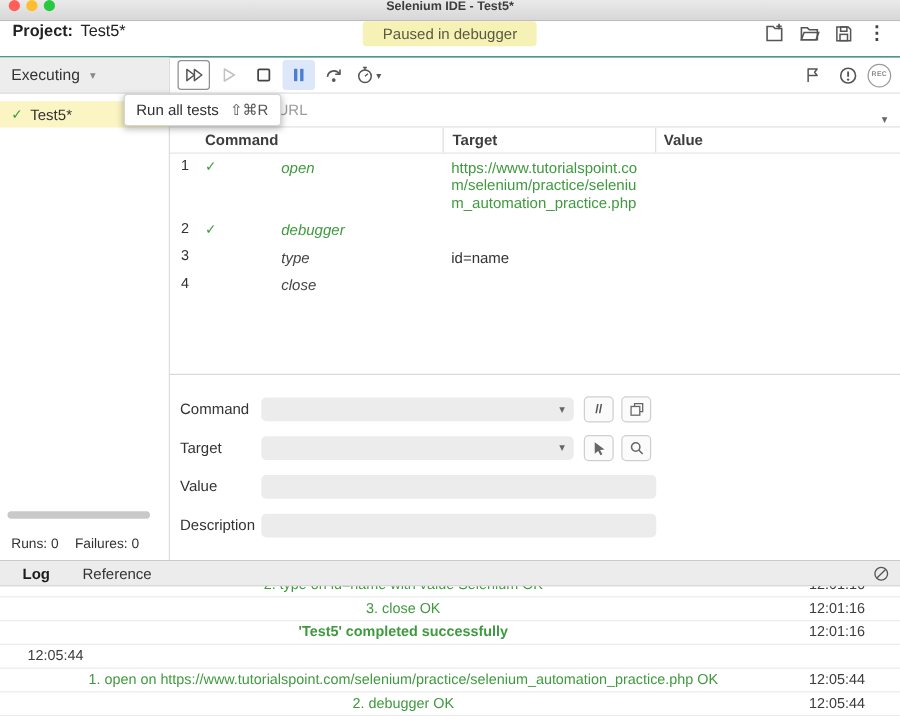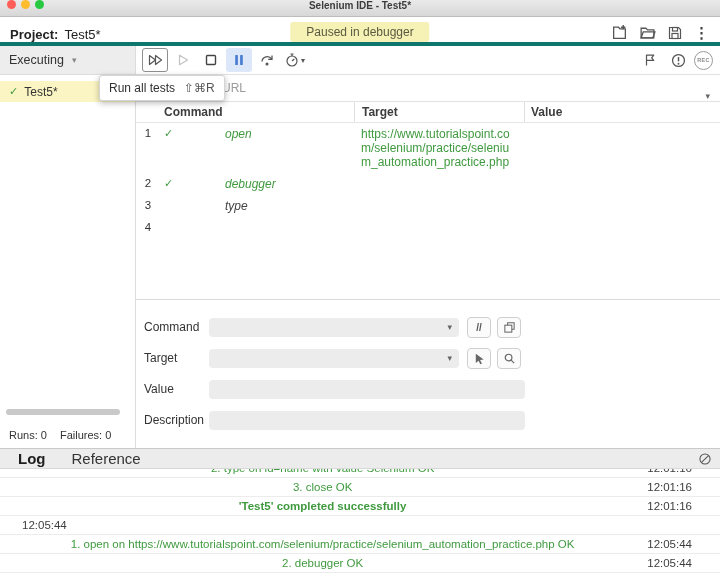--- a/index.html
+++ b/index.html
@@ -16,21 +16,21 @@
   .app{width:720px;height:573px;display:flex;flex-direction:column;position:relative;background:#fff;}
 
   
   .titlebar{height:17px;flex:0 0 auto;background:linear-gradient(#eaeaea,#d7d7d7);border-bottom:1px solid #bdbdbd;display:flex;position:relative;}
   .lights{display:flex;gap:5px;margin-left:7px;z-index:2;}
   .light{width:9px;height:9px;border-radius:50%;border:none;}
   .light-red{background:#ff5f57;}.light-yellow{background:#febc2e;}.light-green{background:#28c840;}
   .titlebar-title{position:absolute;left:0;right:0;text-align:center;font-size:10px;font-weight:bold;color:#3c3c3c;}
 
   
-  .header{height:29px;flex:0 0 auto;background:#fff;border-bottom:4px solid #0f766e;display:flex;align-items:flex-end;padding:0 10px;position:relative;}
+  .header{height:29px;flex:0 0 auto;background:#fff;border-bottom:1px solid #0f766e;display:flex;align-items:flex-start;padding:0 10px;position:relative;}
   .project-label{font-size:13px;font-weight:bold;color:#222;}
   .project-name{font-size:13px;color:#222;margin-left:6px;}
   .status-badge{position:absolute;left:50%;transform:translateX(-50%);background:var(--badge-bg);color:#5a5a42;padding:3px 16px;border-radius:3px;font-size:12px;white-space:nowrap;}
   .header-actions{margin-left:auto;display:flex;align-items:center;gap:9px;}
   .icon-btn{background:none;border:none;display:flex;align-items:center;justify-content:center;cursor:default;padding:1px;}
   .ellipsis{font-size:15px;font-weight:bold;color:#444;line-height:14px;}
 
   
   .middle{flex:1 1 auto;display:flex;min-height:0;}
 
@@ -89,21 +89,21 @@
   .field-long{width:316px;}
   .select-caret{position:absolute;right:7px;top:4px;font-size:9px;color:#666;}
   .mini-btn{width:24px;height:21px;border:1px solid #cfcfcf;border-radius:4px;background:#fbfbfb;display:flex;align-items:center;justify-content:center;}
   .mini-btn:first-of-type{margin-left:8px;}
   .mini-btn + .mini-btn{margin-left:6px;}
   .slashes{font-size:10px;font-weight:bold;color:#555;}
 
   
   .log-panel{height:125px;flex:0 0 auto;border-top:1px solid #c9c9c9;display:flex;flex-direction:column;}
   .log-tabs{height:20px;flex:0 0 auto;background:#ececec;border-bottom:1px solid #d8d8d8;display:flex;align-items:center;gap:26px;padding:0 18px;position:relative;}
-  .log-tab{font-size:15px;color:#333;background:none;border:none;font-family:inherit;}
+  .log-tab{font-size:12px;color:#333;background:none;border:none;font-family:inherit;}
   .log-tab.active{font-weight:bold;color:#1d1d1d;}
   .clear-log{position:absolute;right:8px;top:3px;background:none;border:none;}
   .log-list{flex:1 1 auto;overflow:hidden;position:relative;}
   .log-list-inner{position:absolute;top:-10px;left:0;right:0;text-align:center;}
   .log-entry{height:19px;display:flex;align-items:center;padding:0 14px 0 10px;border-bottom:1px solid #ececec;font-size:11.5px;color:#333;}
   .log-entry .log-text{flex:1;white-space:nowrap;overflow:hidden;}
   .log-entry .log-time{margin-left:12px;color:#3d3d3d;padding-right:14px;}
   .log-entry.green .log-text{color:var(--green);}
   .log-entry.green-bold .log-text{color:var(--green);font-weight:bold;}
   .log-entry.bold .log-text{color:#1d1d1d;font-weight:bold;}
@@ -287,23 +287,28 @@
           </div>
           <div class="c-target"></div>
           <div class="c-value"></div>
         </div>
         <div class="step-row">
           <div class="c-num">3</div>
           <div class="c-cmd">
             <span class="check"></span>
             <span class="cmd-text">type</span>
           </div>
+          <div class="c-target">id=name</div>
         </div>
         <div class="step-row">
           <div class="c-num">4</div>
+          <div class="c-cmd">
+            <span class="check"></span>
+            <span class="cmd-text">close</span>
+          </div>
           <div class="c-target"></div>
           <div class="c-value"></div>
         </div>
       </div>
 
       <div class="step-form">
         <div class="form-row">
           <span class="form-label">Command</span>
           <div class="field field-short">
             <span class="select-caret">▾</span>

